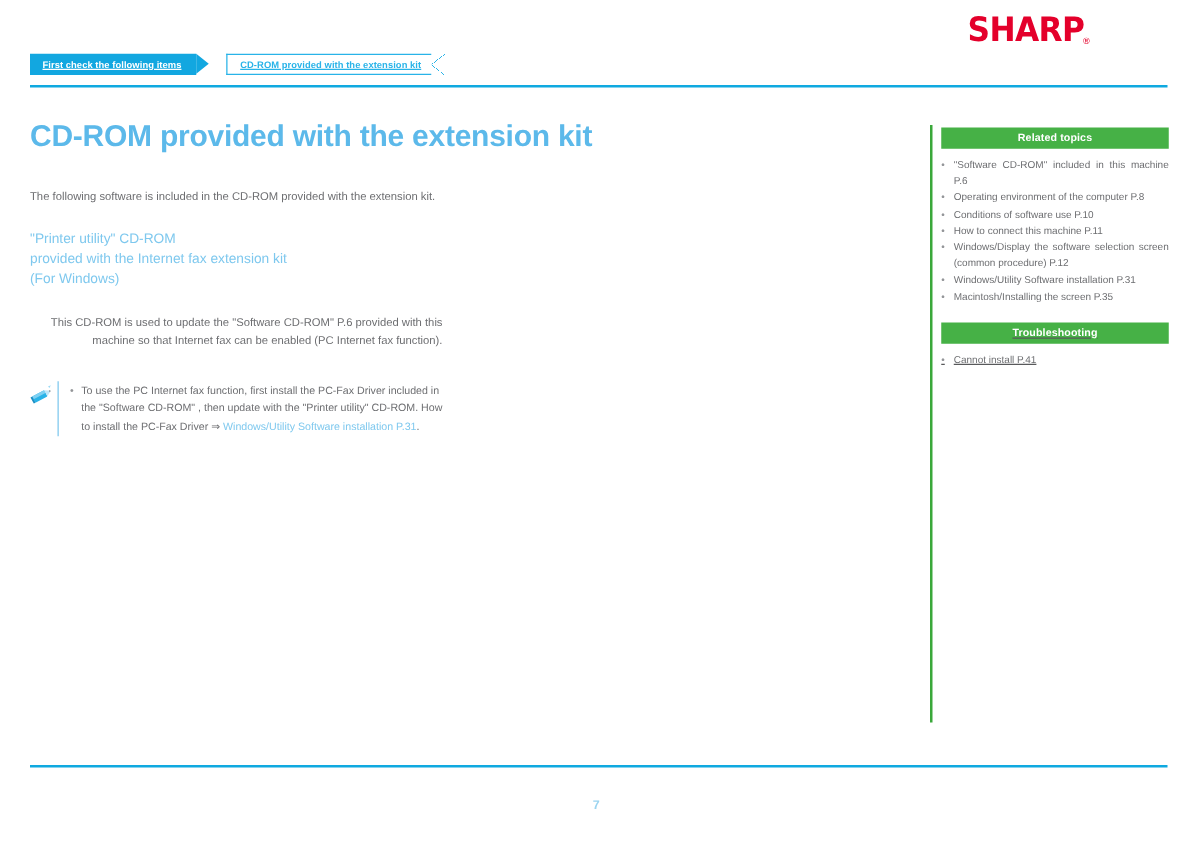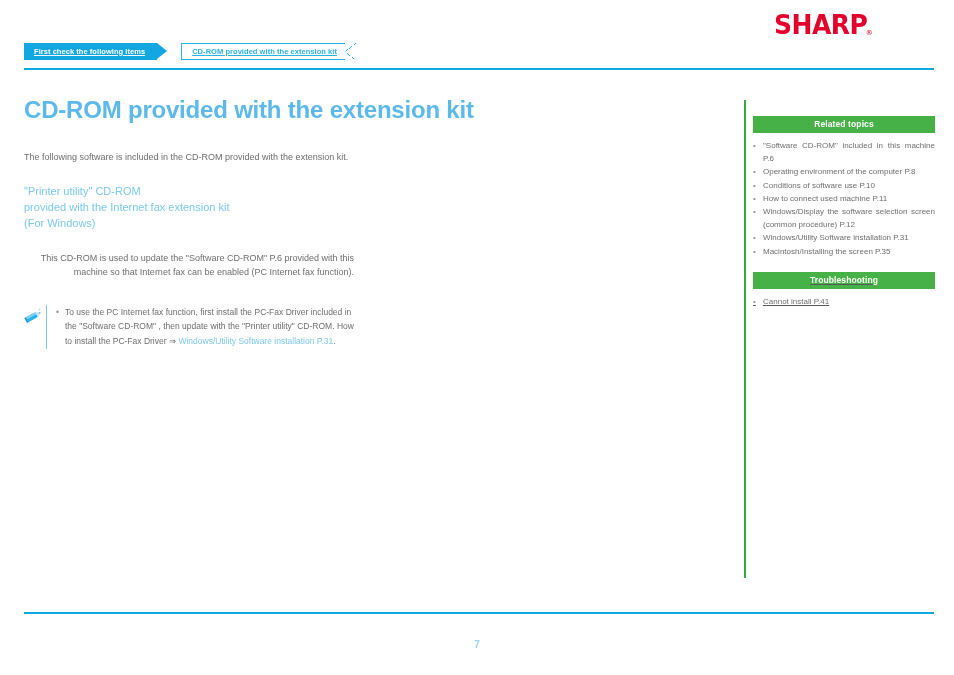--- a/index.html
+++ b/index.html
@@ -191,21 +191,21 @@
     top: 100px;
     width: 2px;
     height: 478px;
     background: #3aa83a;
   }
 
   
   #sidebar {
     position: absolute;
     left: 753px;
-    top: 116px;
+    top: 102px;
     width: 182px;
   }
   .panel-header {
     background: #46b146;
     color: #ffffff;
     font-size: 8.5px;
     font-weight: bold;
     text-align: center;
     height: 17px;
     line-height: 17px;
@@ -304,21 +304,21 @@
       <li>
           <span class="bullet">•</span>
           <span class="txt">Operating environment of the computer P.8</span>
         </li>
       <li>
           <span class="bullet">•</span>
           <span class="txt">Conditions of software use P.10</span>
         </li>
       <li>
           <span class="bullet">•</span>
-          <span class="txt">How to connect used machine P.11</span>
+          <span class="txt">How to connect this machine P.11</span>
         </li>
       <li>
           <span class="bullet">•</span>
           <span class="txt">Windows/Display the software selection screen (common procedure) P.12</span>
         </li>
       <li>
           <span class="bullet">•</span>
           <span class="txt">Windows/Utility Software installation P.31</span>
         </li>
       <li>

